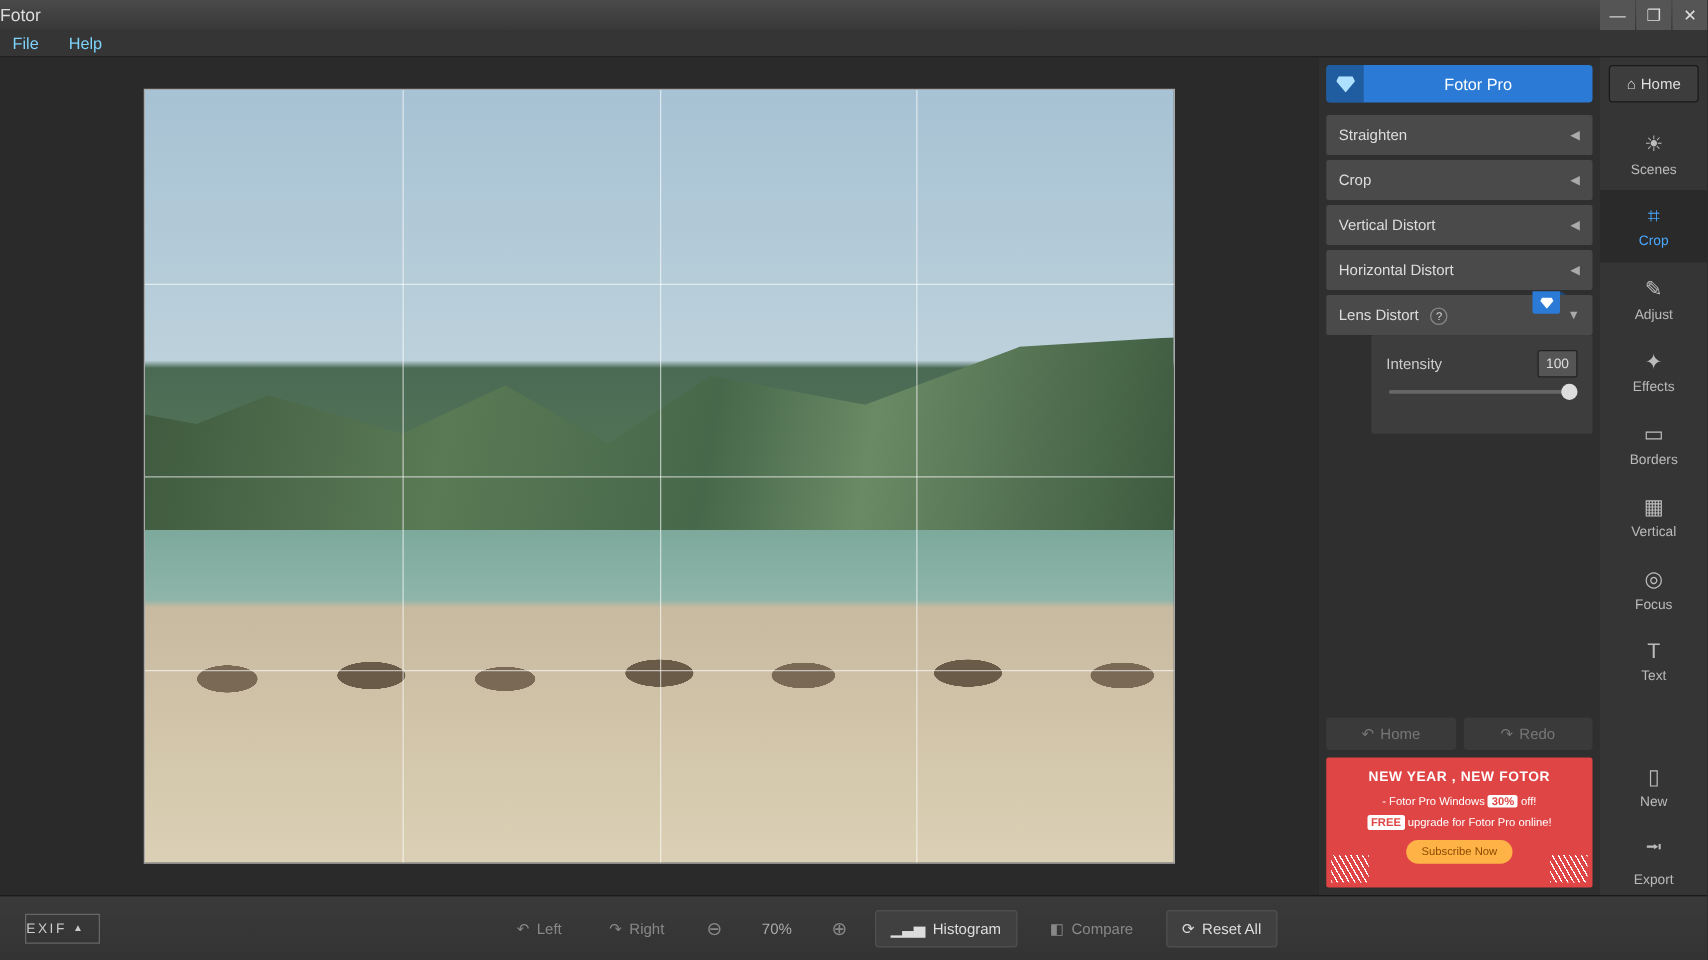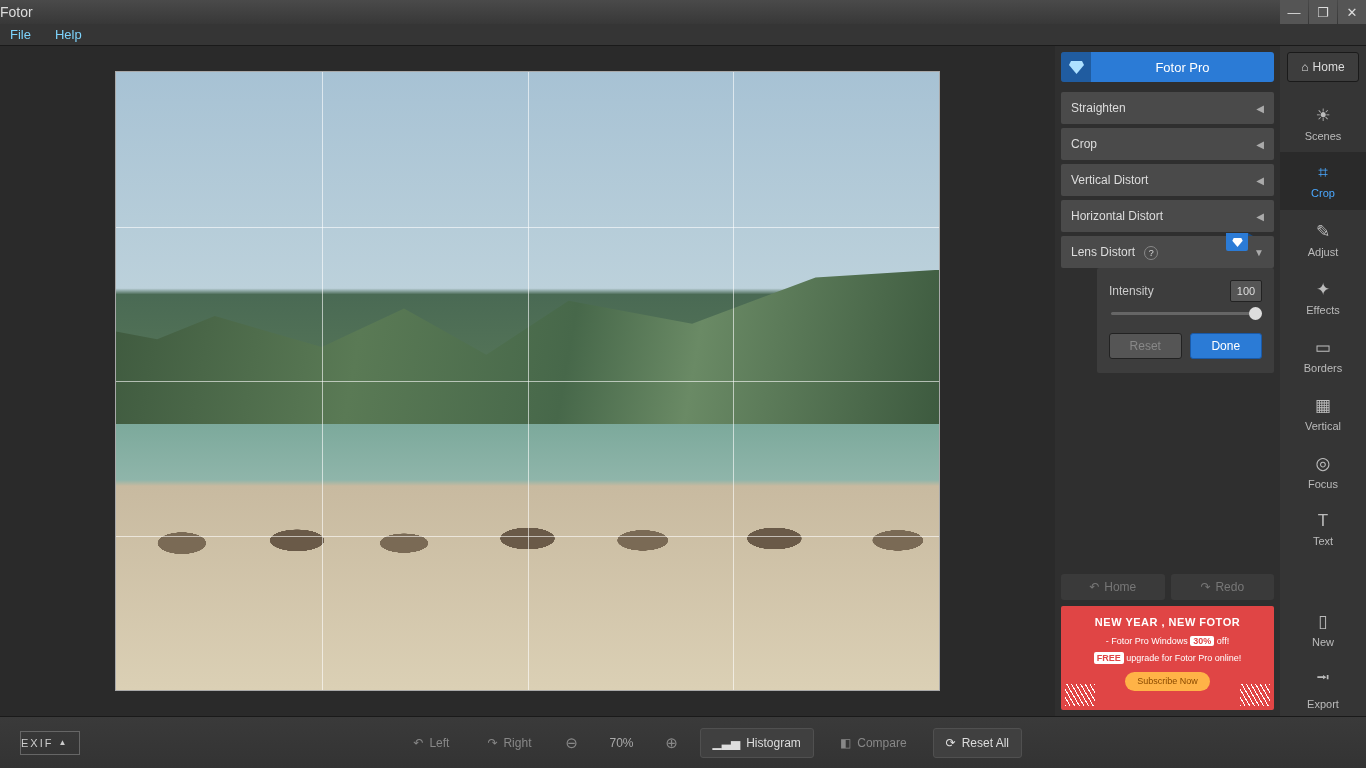--- a/index.html
+++ b/index.html
@@ -167,24 +167,20 @@
     </div>
 
     <div class="accordion-body">
       <div class="slider-row">
         <span>Intensity</span>
         <input type="text" value="100" style="">
       </div>
       <div class="slider-track">
         <div class="slider-knob"></div>
       </div>
-      <div class="btn-row">
-        <div class="btn reset">Reset</div>
-        <div class="btn done">Done</div>
-      </div>
     </div>
 
     <div class="undo-redo">
       <div class="ur-btn">
         <span>↶</span>
         <span>Home</span>
       </div>
       <div class="ur-btn">
         <span>↷</span>
         <span>Redo</span>

